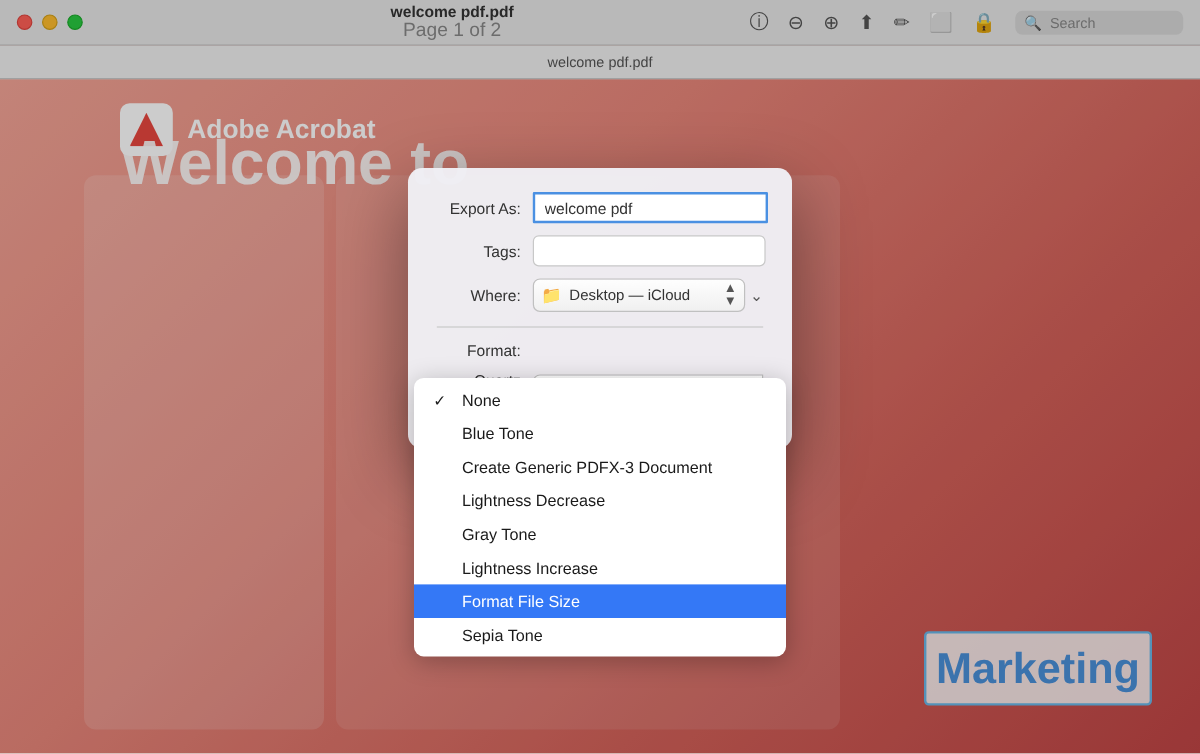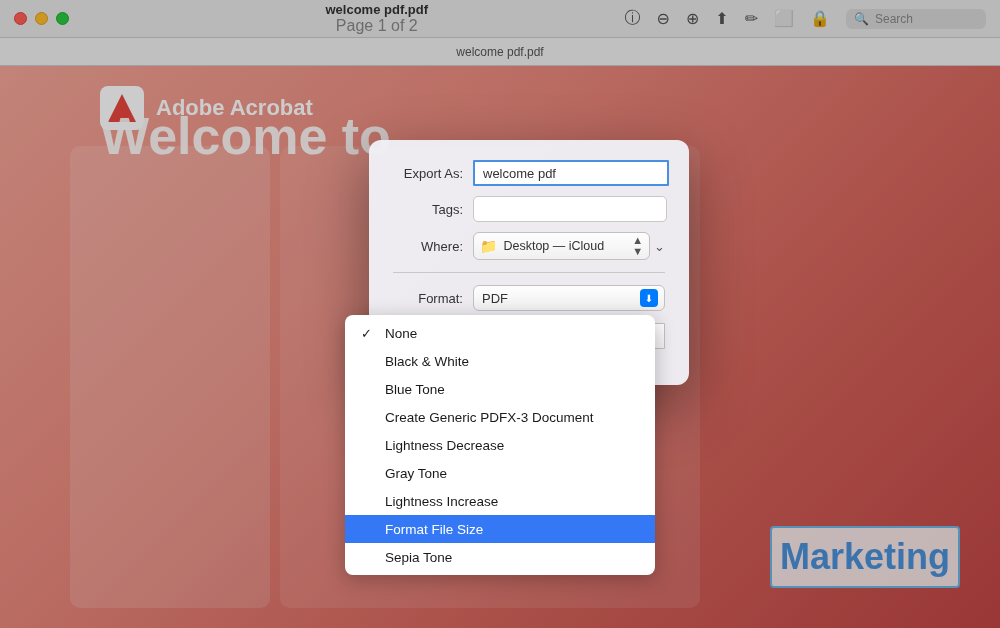--- a/index.html
+++ b/index.html
@@ -196,21 +196,20 @@
       position: absolute;
       top: 140px;
       left: 50%;
       transform: translateX(-50%);
       width: 320px;
       background: rgba(240,240,245,0.97);
       border-radius: 12px;
       box-shadow: 0 20px 60px rgba(0,0,0,0.4);
       z-index: 300;
       padding: 20px 24px 24px;
-      margin-left: 29px;
     }
 
     .dialog-row {
       display: flex;
       align-items: center;
       margin-bottom: 10px;
     }
     .dialog-label {
       font-size: 13px;
       color: #333;
@@ -440,45 +439,37 @@
           <span>▼</span>
       </div>
     </div>
     <span class="chevron-down">⌄</span>
   </div>
 
   <div class="dialog-divider"></div>
 
   <div class="dialog-row">
     <span class="dialog-label">Format:</span>
-    <div class="format-control">
-      <span>PDF</span>
-      <div class="format-arrow">⬇</div>
-    </div>
   </div>
 
   <div class="dialog-row">
     <span class="dialog-label">Quartz Filter:</span>
     <div class="filter-control">
     </div>
   </div>
 
 </div>
 
 <div class="dropdown">
 <div class="dropdown-item">
       <span class="check-mark">✓</span>
       <span class="item-text">None</span>
     </div>
     <div class="dropdown-item">
       <span class="check-mark"></span>
-      <span class="item-text">Black &amp; White</span>
-    </div>
-    <div class="dropdown-item">
-      <span class="check-mark"></span>
       <span class="item-text">Blue Tone</span>
     </div>
     <div class="dropdown-item">
       <span class="check-mark"></span>
       <span class="item-text">Create Generic PDFX-3 Document</span>
     </div>
     <div class="dropdown-item">
       <span class="check-mark"></span>
       <span class="item-text">Lightness Decrease</span>
     </div>

